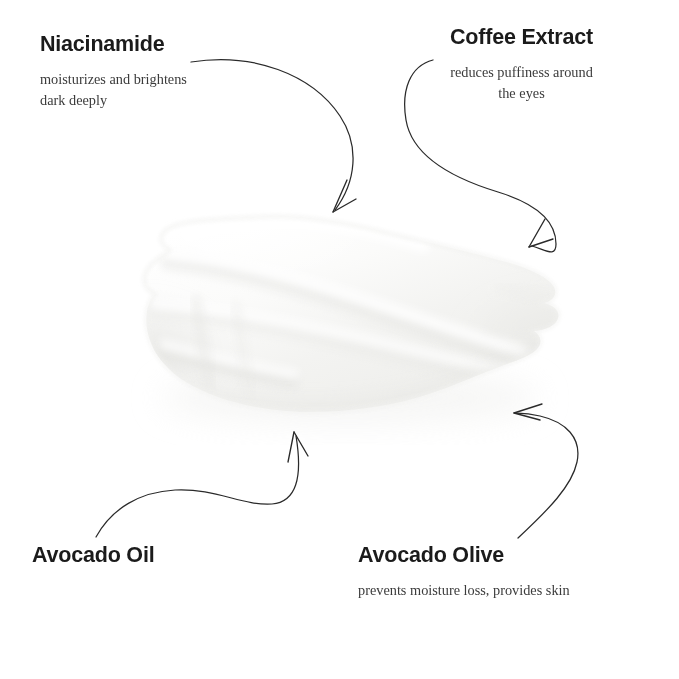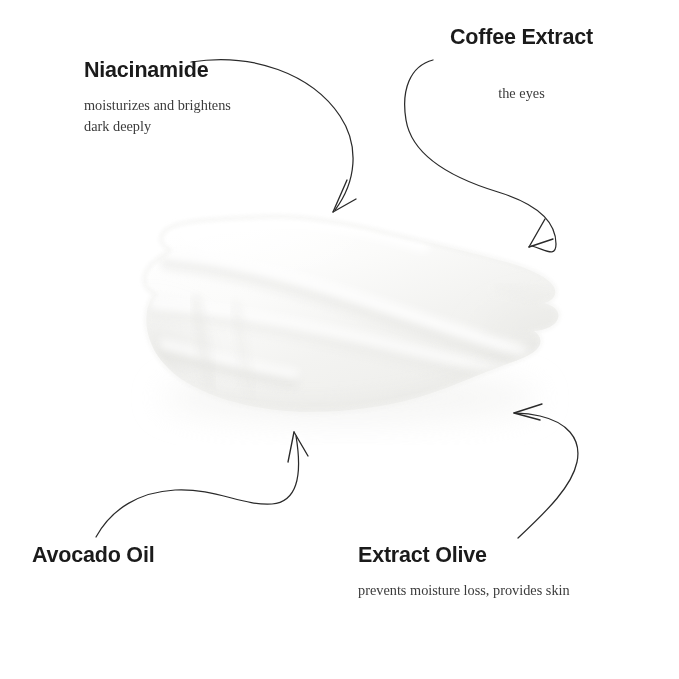--- a/index.html
+++ b/index.html
@@ -37,21 +37,21 @@
   }
   .callout-desc {
     margin: 0;
     font-family: Liberation Serif, serif;
     font-size: 14.3px;
     font-weight: 400;
     color: #3b3b3b;
     line-height: 1.48;
   }
 
-  .callout-tl { left: 40px;  top: 59px; margin-left: 44px; }
+  .callout-tl { left: 40px;  top: 33px; }
   .callout-tr { left: 450px; top: 26px; text-align: center; }
   .callout-bl { left: 32px;  top: 544px; }
   .callout-br { left: 358px; top: 544px; }
 
   
   .arrow-layer {
     position: absolute;
     left: 0;
     top: 0;
     width: 679px;
@@ -267,29 +267,29 @@
     <h2 class="callout-title">Niacinamide</h2>
     <p class="callout-desc">
       <span>moisturizes and brightens</span><br>
       <span>dark deeply</span>
     </p>
   </div>
 
   <div class="callout callout-tr">
     <h2 class="callout-title">Coffee Extract</h2>
     <p class="callout-desc">
-      <br>
+      <span>reduces puffiness around</span><br>
       <span>the eyes</span>
     </p>
   </div>
 
   <div class="callout callout-bl">
     <h2 class="callout-title">Avocado Oil</h2>
   </div>
 
   <div class="callout callout-br">
-    <h2 class="callout-title">Extract Olive</h2>
+    <h2 class="callout-title">Avocado Olive</h2>
     <p class="callout-desc">
       <span>prevents moisture loss, provides skin</span><br>
     </p>
   </div>
 
 </div>
 
 </body></html>

